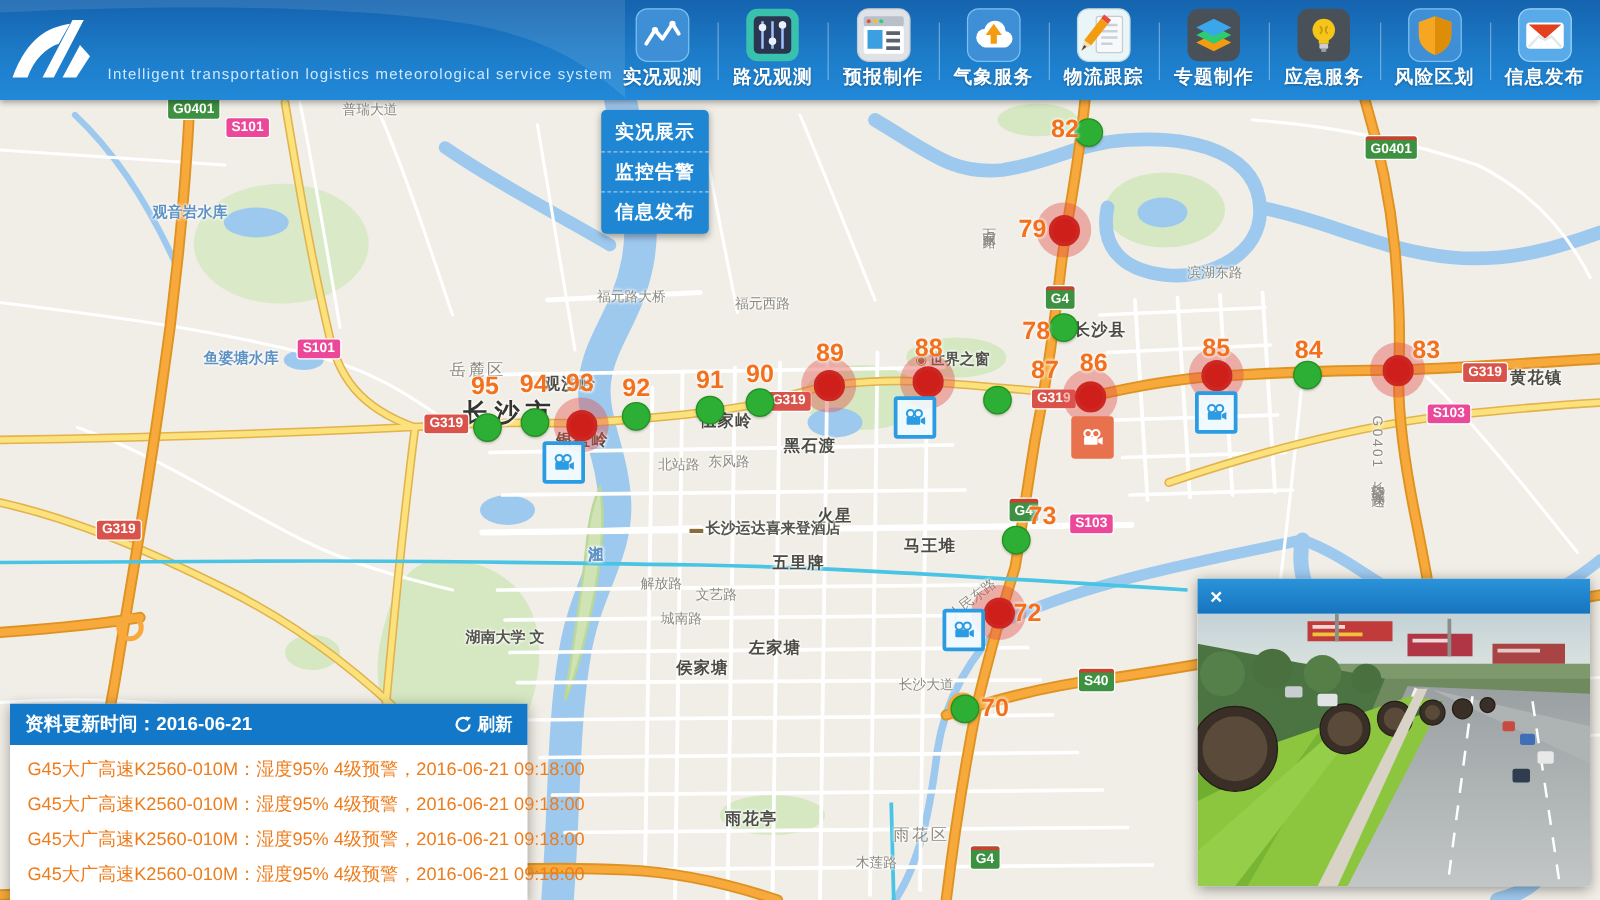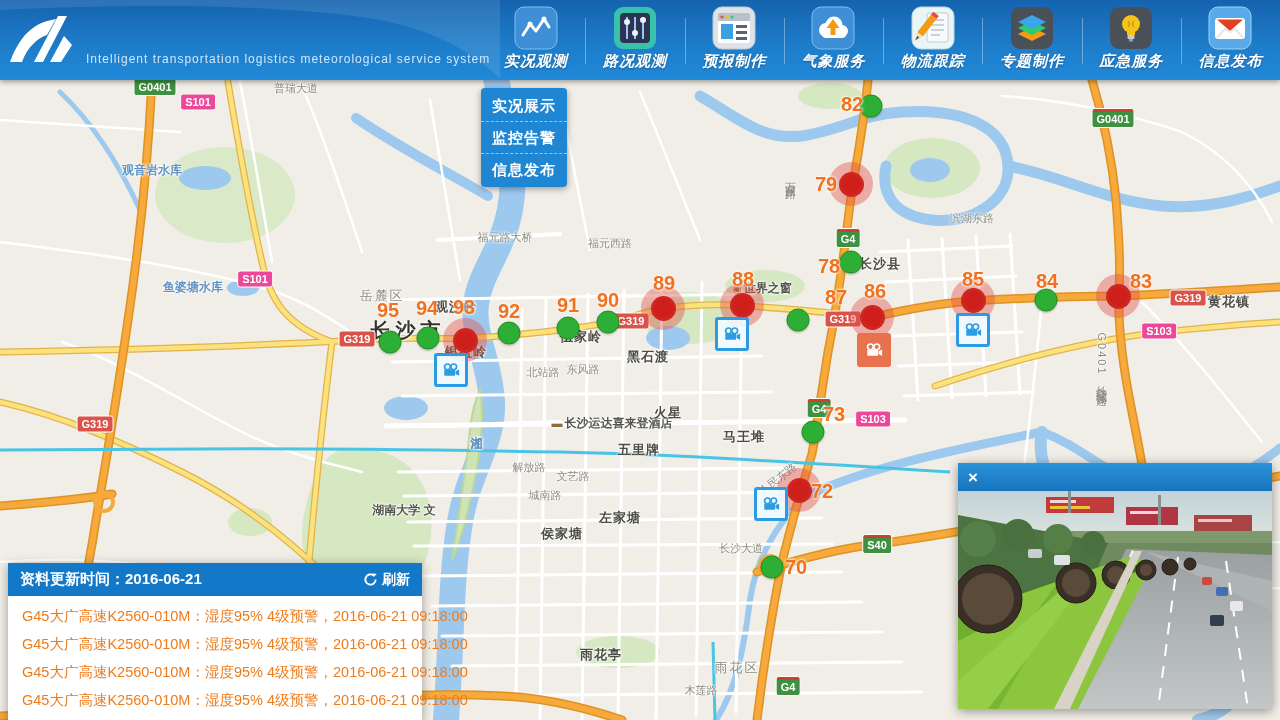--- a/index.html
+++ b/index.html
@@ -39,21 +39,21 @@
   .cam.orange{width:30px;height:30px;background:#e8724e;border:2px solid #e8724e;}
 
   
   .header{position:absolute;left:0;top:0;width:1280px;height:80px;
     background:linear-gradient(180deg,#1563ae 0%,#1d7cc9 55%,#2189d8 100%);box-shadow:0 2px 5px rgba(0,0,0,.35);}
   .header .wave{position:absolute;left:0;top:0;}
   .logo{position:absolute;left:6px;top:8px;width:72px;height:64px;}
   .h-title{position:absolute;left:84px;top:18px;font-size:23px;font-weight:bold;color:#fff;letter-spacing:3px;text-shadow:0 1px 2px rgba(0,0,0,.3);}
   .h-sub{position:absolute;left:86px;top:52px;font-size:12px;color:#cfe8fb;letter-spacing:1px;}
 
-  .nav{position:absolute;left:486px;top:0;width:794px;height:72px;display:flex;font-style:italic;}
+  .nav{position:absolute;left:486px;top:0;width:794px;height:72px;display:flex;}
   .nav-item{flex:1;position:relative;display:flex;flex-direction:column;align-items:center;cursor:pointer;}
   .nav-item+.nav-item::before{content:"";position:absolute;left:0;top:18px;width:1px;height:46px;background:rgba(255,255,255,.35);}
   .nav-item svg{margin-top:6px;width:44px;height:44px;}
   .nav-item .nlabel{margin-top:2px;font-size:15px;font-weight:bold;color:#fff;text-shadow:0 1px 2px rgba(0,0,0,.3);letter-spacing:1px;}
 
   
   .submenu{position:absolute;left:481px;top:88px;width:86px;background:#1e86d2;border-radius:4px;box-shadow:0 2px 6px rgba(0,0,0,.35);padding:2px 0;}
   .submenu .sm-item{height:31px;line-height:31px;text-align:center;color:#fff;font-size:15px;font-weight:bold;cursor:pointer;letter-spacing:1px;}
   .submenu .sm-item:not(:last-child){border-bottom:1px dashed rgba(255,255,255,.55);}
 
@@ -499,20 +499,28 @@
           <circle cx="22" cy="18" r="9" fill="#f5c518"></circle>
           <path d="M19 15 q3 3 0 6 M25 15 q-3 3 0 6" stroke="#c79a10" stroke-width="1.5" fill="none"></path>
           <rect x="18" y="26" width="8" height="3" fill="#f5c518"></rect>
           <rect x="18.5" y="29" width="7" height="4" rx="1" fill="#c9cdd2"></rect>
           <rect x="20" y="33" width="4" height="2.5" fill="#9aa0a8"></rect>
         </svg>
         <span class="nlabel">应急服务</span>
       </div>
       <div class="nav-item">
         <svg viewBox="0 0 44 44">
+          <rect x="1" y="1" width="42" height="42" rx="9" fill="#3e8fd6" stroke="#7cc0f0"></rect>
+          <path d="M22 7 L35 11.5 V22 C35 30 29 35.5 22 38 C15 35.5 9 30 9 22 V11.5 Z" fill="#f5a623"></path>
+          <path d="M22 7 L35 11.5 V22 C35 30 29 35.5 22 38 Z" fill="#de8d08"></path>
+        </svg>
+        <span class="nlabel">风险区划</span>
+      </div>
+      <div class="nav-item">
+        <svg viewBox="0 0 44 44">
           <rect x="1" y="1" width="42" height="42" rx="9" fill="#58abe8" stroke="#9ed1f5"></rect>
           <rect x="7" y="12" width="30" height="21" rx="3" fill="#fff"></rect>
           <polygon points="9,13.5 22,25 35,13.5" fill="#e2401f"></polygon>
           <polyline points="9,31.5 17,23 22,26 27,23 35,31.5" fill="none" stroke="#e3e8ec" stroke-width="2"></polyline>
         </svg>
         <span class="nlabel">信息发布</span>
       </div>
     </div>
   </div>
 

